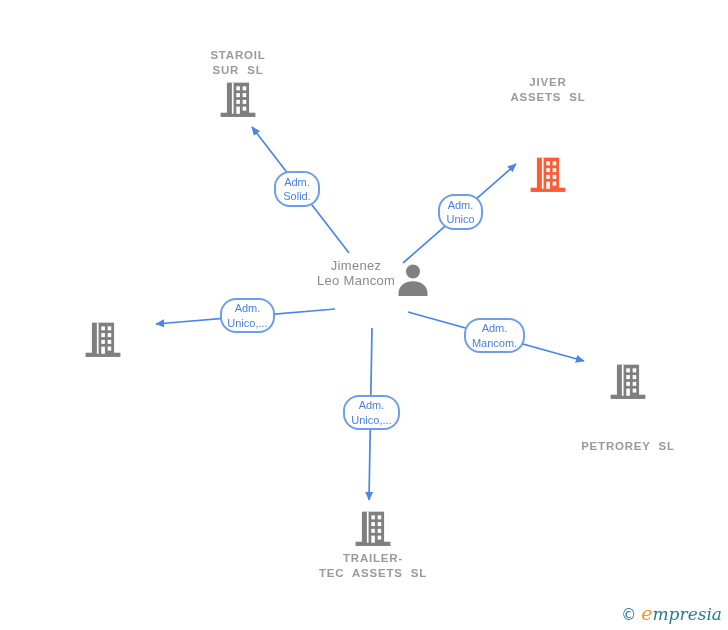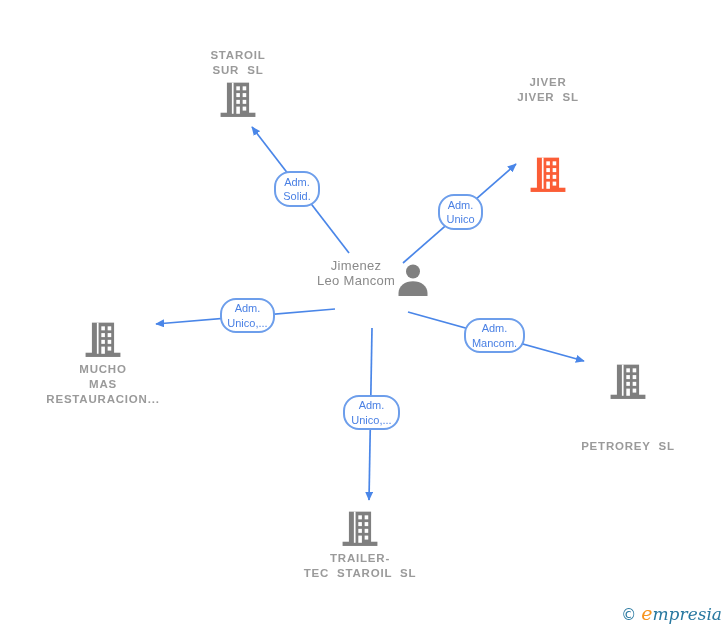--- a/index.html
+++ b/index.html
@@ -89,21 +89,21 @@
           <rect x="22.4" y="18.8" width="3.4" height="3.8"></rect>
         <rect x="16.4" y="25.2" width="3.4" height="6.8"></rect>
           <rect x="22.4" y="25.2" width="3.4" height="3.8"></rect>
       </g>
     </svg>
   </div>
 
   <div class="node highlight" style="left:488px;top:75px;width:120px;gap:48px;">
     <div class="labels">
       <div>JIVER</div>
-      <div>JIVER SL</div>
+      <div>ASSETS SL</div>
     </div>
     <svg class="icon-building" viewBox="0 0 36 36" fill="currentColor">
       <rect x="1.5" y="31" width="33" height="4"></rect>
       <rect x="7.5" y="2.5" width="21" height="29.5"></rect>
       <g fill="#ffffff">
         <rect x="12.2" y="2.5" width="1.6" height="29.5"></rect>
         <rect x="16.4" y="6" width="3.4" height="3.8"></rect>
           <rect x="22.4" y="6" width="3.4" height="3.8"></rect>
         <rect x="16.4" y="12.4" width="3.4" height="3.8"></rect>
           <rect x="22.4" y="12.4" width="3.4" height="3.8"></rect>
@@ -135,25 +135,20 @@
         <rect x="16.4" y="6" width="3.4" height="3.8"></rect>
           <rect x="22.4" y="6" width="3.4" height="3.8"></rect>
         <rect x="16.4" y="12.4" width="3.4" height="3.8"></rect>
           <rect x="22.4" y="12.4" width="3.4" height="3.8"></rect>
         <rect x="16.4" y="18.8" width="3.4" height="3.8"></rect>
           <rect x="22.4" y="18.8" width="3.4" height="3.8"></rect>
         <rect x="16.4" y="25.2" width="3.4" height="6.8"></rect>
           <rect x="22.4" y="25.2" width="3.4" height="3.8"></rect>
       </g>
     </svg>
-    <div class="labels">
-      <div>MUCHO</div>
-      <div>MAS</div>
-      <div>RESTAURACION...</div>
-    </div>
   </div>
 
   <div class="node icon-first" style="left:563px;top:362px;width:130px;gap:35px;">
     <svg class="icon-building" viewBox="0 0 36 36" fill="currentColor">
       <rect x="1.5" y="31" width="33" height="4"></rect>
       <rect x="7.5" y="2.5" width="21" height="29.5"></rect>
       <g fill="#ffffff">
         <rect x="12.2" y="2.5" width="1.6" height="29.5"></rect>
         <rect x="16.4" y="6" width="3.4" height="3.8"></rect>
           <rect x="22.4" y="6" width="3.4" height="3.8"></rect>
@@ -163,39 +158,39 @@
           <rect x="22.4" y="18.8" width="3.4" height="3.8"></rect>
         <rect x="16.4" y="25.2" width="3.4" height="6.8"></rect>
           <rect x="22.4" y="25.2" width="3.4" height="3.8"></rect>
       </g>
     </svg>
     <div class="labels">
       <div>PETROREY SL</div>
     </div>
   </div>
 
-  <div class="node icon-first" style="left:298px;top:509px;width:124px;">
+  <div class="node icon-first" style="left:311px;top:509px;width:124px;">
     <svg class="icon-building" viewBox="0 0 36 36" fill="currentColor">
       <rect x="1.5" y="31" width="33" height="4"></rect>
       <rect x="7.5" y="2.5" width="21" height="29.5"></rect>
       <g fill="#ffffff">
         <rect x="12.2" y="2.5" width="1.6" height="29.5"></rect>
         <rect x="16.4" y="6" width="3.4" height="3.8"></rect>
           <rect x="22.4" y="6" width="3.4" height="3.8"></rect>
         <rect x="16.4" y="12.4" width="3.4" height="3.8"></rect>
           <rect x="22.4" y="12.4" width="3.4" height="3.8"></rect>
         <rect x="16.4" y="18.8" width="3.4" height="3.8"></rect>
           <rect x="22.4" y="18.8" width="3.4" height="3.8"></rect>
         <rect x="16.4" y="25.2" width="3.4" height="6.8"></rect>
           <rect x="22.4" y="25.2" width="3.4" height="3.8"></rect>
       </g>
     </svg>
     <div class="labels">
       <div>TRAILER-</div>
-      <div>TEC STAROIL SL</div>
+      <div>TEC ASSETS SL</div>
     </div>
   </div>
 
   <div class="edge-label" style="left:274px;top:171px;width:46px;height:36px;">
     <div>Adm.</div>
     <div>Solid.</div>
   </div>
   <div class="edge-label" style="left:438px;top:194px;width:45px;height:36px;">
     <div>Adm.</div>
     <div>Unico</div>

